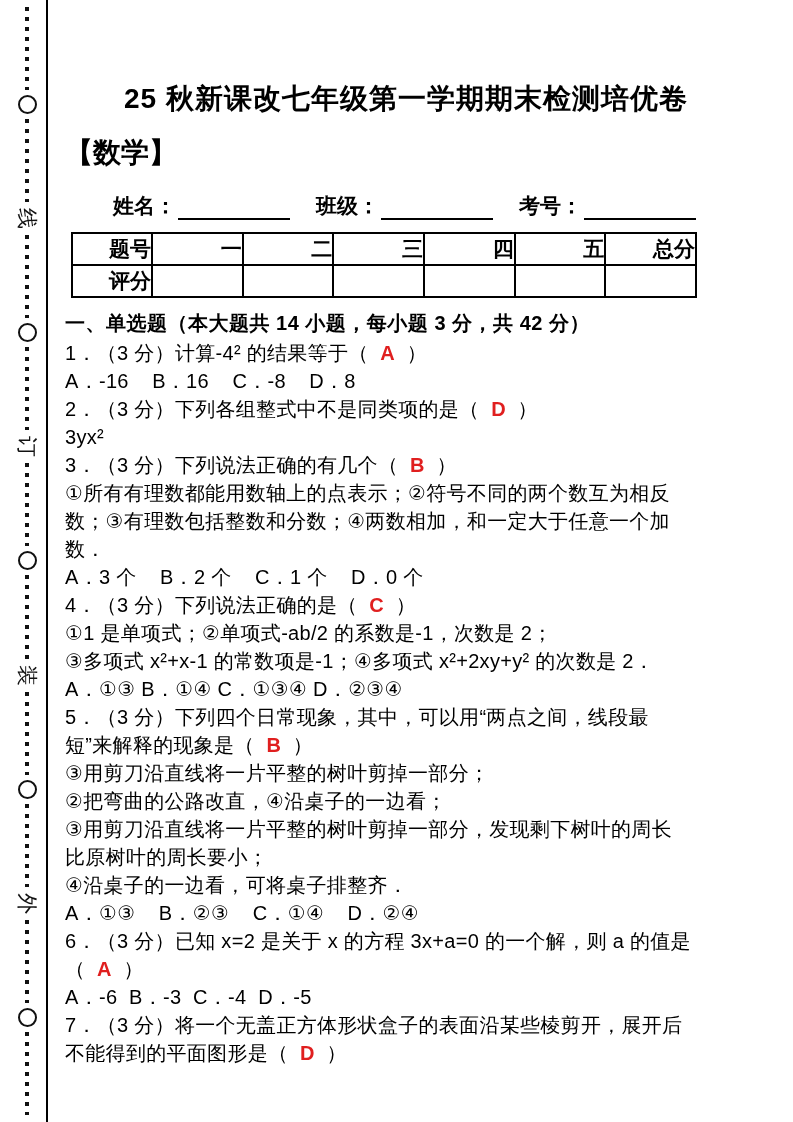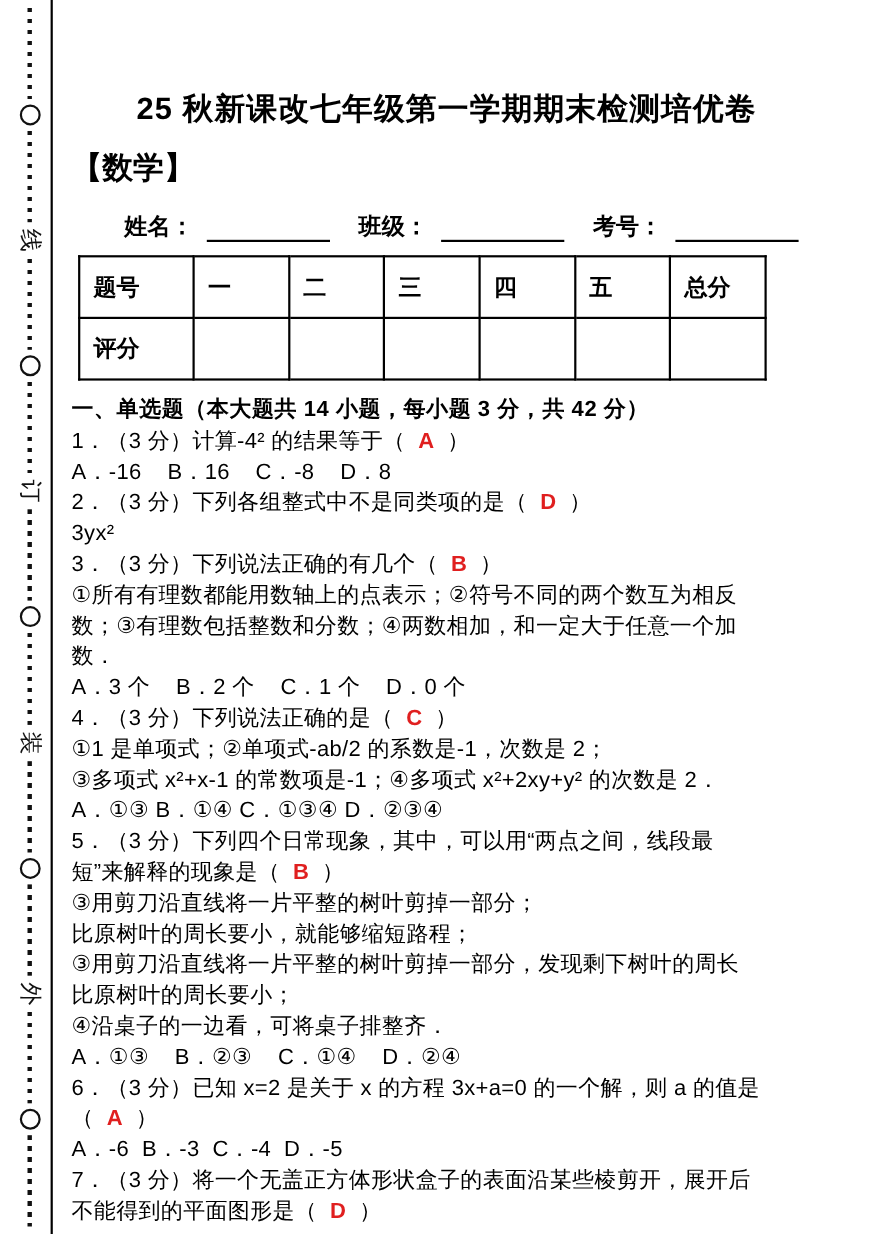--- a/index.html
+++ b/index.html
@@ -37,32 +37,32 @@
     font-size:28px; font-weight:bold; letter-spacing:1px;
   }
   .title2 {
     margin:16px 0 0 0; 
     font-size:28px; font-weight:bold;
   }
   .name-row {
     margin:20px 0 0 48px; display:flex; align-items:flex-end; gap:26px;
     font-size:21px; font-weight:bold;
   }
-  .name-field { display:flex; align-items:flex-end;gap:10px; }
+  .name-field { display:flex; align-items:flex-end; }
   .blank {
     display:inline-block; width:112px; height:22px;
     border-bottom:2.5px solid #000; margin-left:2px;
   }
   table.score {
     margin:12px 0 0 6px; border-collapse:collapse; width:626px;
     table-layout:fixed;
   }
   table.score td {
-    border:2px solid #000; height:30px; text-align:left;
-    font-size:21px; font-weight:bold; padding:12px;
+    border:2px solid #000; height:30px; text-align:right;
+    font-size:21px; font-weight:bold; padding:0;
   }
   table.score td.first { width:78px; }
   .section-heading {
     margin:12px 0 2px 0; font-size:20px; font-weight:bold; letter-spacing:0.5px;
   }
   .questions { margin-top:2px; }
   .qline {
     font-size:20px; line-height:28px; white-space:pre-wrap;
     letter-spacing:0.3px;
   }
@@ -157,21 +157,21 @@
       <div>
         <div class="qline"><span>4．（3 分）下列说法正确的是（  </span><span class="ans" style="color: rgb(224, 31, 31);">C</span><span>  ）</span></div>
         <div class="qline"><span>①1 是单项式；②单项式-ab/2 的系数是-1，次数是 2；</span></div>
         <div class="qline"><span>③多项式 x²+x-1 的常数项是-1；④多项式 x²+2xy+y² 的次数是 2．</span></div>
         <div class="qline"><span>A．①③ B．①④ C．①③④ D．②③④</span></div>
       </div>
       <div>
         <div class="qline"><span>5．（3 分）下列四个日常现象，其中，可以用“两点之间，线段最</span></div>
         <div class="qline"><span>短”来解释的现象是（  </span><span class="ans" style="color: rgb(224, 31, 31);">B</span><span>  ）</span></div>
         <div class="qline"><span>③用剪刀沿直线将一片平整的树叶剪掉一部分；</span></div>
-        <div class="qline"><span>比原树叶的周长要小，就能够缩短路程；</span></div>
+        <div class="qline"><span>②把弯曲的公路改直，④沿桌子的一边看；</span></div>
         <div class="qline"><span>③用剪刀沿直线将一片平整的树叶剪掉一部分，发现剩下树叶的周长</span></div>
         <div class="qline"><span>比原树叶的周长要小；</span></div>
         <div class="qline"><span>④沿桌子的一边看，可将桌子排整齐．</span></div>
         <div class="qline"><span>A．①③    B．②③    C．①④    D．②④</span></div>
       </div>
       <div>
         <div class="qline"><span>6．（3 分）已知 x=2 是关于 x 的方程 3x+a=0 的一个解，则 a 的值是</span></div>
         <div class="qline"><span>（  </span><span class="ans" style="color: rgb(224, 31, 31);">A</span><span>  ）</span></div>
         <div class="qline"><span>A．-6  B．-3  C．-4  D．-5</span></div>
       </div>

